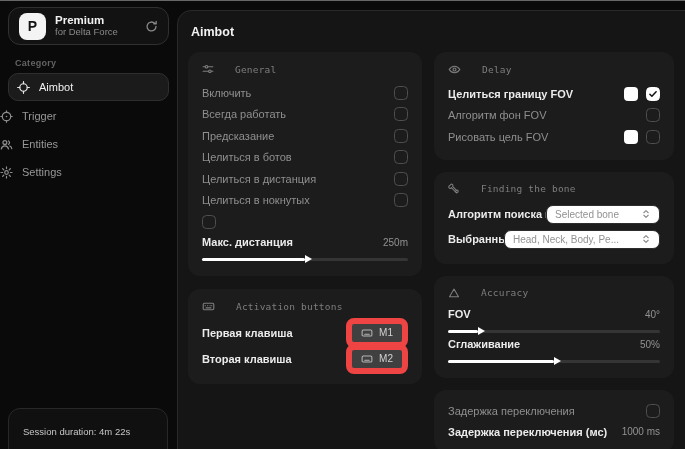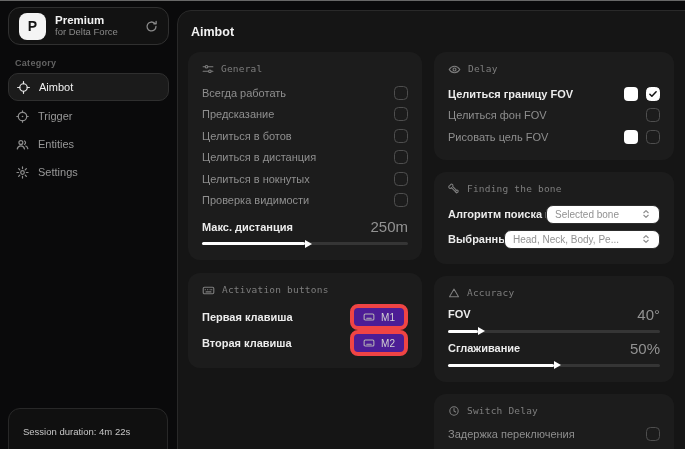--- a/index.html
+++ b/index.html
@@ -23,21 +23,21 @@
     width:27px; height:27px; border-radius:8px; background:#f4f4f4; color:#141414;
     display:flex; align-items:center; justify-content:center; font-weight:bold; font-size:14px;
   }
   .brand-text { line-height:1.15; }
   .brand-name { font-size:11.5px; font-weight:bold; color:#f2f2f2; }
   .brand-sub { font-size:9.5px; color:#8a8a8a; }
   .brand-action { margin-left:auto; color:#8a8a8a; display:flex; }
   .category { margin:13px 0 5px 15px; font-size:9px; color:#636363; letter-spacing:.3px;font-weight:bold; }
   .nav { display:flex; flex-direction:column; }
   .nav-item {
-    height:28px; display:flex; align-items:center; gap:9px; padding:0 16px;
+    height:28px; display:flex; align-items:center; gap:9px; padding:0 0;
     font-size:11px; color:#989898; cursor:default;
   }
   .nav-item .ic { display:flex; color:#8d8d8d; }
   .nav-item.active {
     margin:0 8px 1px; padding:0 8px; height:28px; background:#1b1b1b;
     border:1px solid #2f2f2f; border-radius:10px; color:#f0f0f0;
   }
   .nav-item.active .ic { color:#e8e8e8; }
   .session {
     position:absolute; left:8px; top:408px; width:160px; height:64px;
@@ -50,21 +50,21 @@
     position:absolute; left:177px; top:10px; right:-8px; bottom:-8px;
     background:#151515; border:1px solid #292929; border-radius:14px 0 0 0;
     padding:12px 12px 12px 10px;
   }
   .page-title { font-size:12.5px; font-weight:bold; color:#f2f2f2; margin:2px 0 13px 3px; }
   .cols { display:flex; gap:12px; align-items:flex-start; }
   .col-l { width:234px; display:flex; flex-direction:column; gap:13px; }
   .col-r { width:240px; display:flex; flex-direction:column; gap:12px; }
   .card { background:#1c1c1c; border-radius:12px; padding:11px 14px 12px; width:100%; }
   .card-h {
-    display:flex; gap:7px; margin-bottom:7px;
+    display:flex; align-items:center; gap:21px; margin-bottom:7px;
     font-family:"DejaVu Sans Mono", monospace; font-size:9.5px; color:#7e7e7e; letter-spacing:.2px;
   }
   .card-h .ic { display:flex; color:#7e7e7e; }
 
   .row { display:flex; align-items:center; height:21.5px; }
   .row .lbl { flex:1; overflow:hidden; white-space:nowrap; font-size:11px; color:#8f8f8f; }
   .row .lbl.on { color:#ececec; font-weight:bold; }
 
   .cb {
     width:14px; height:14px; border:1.5px solid #4e4e4e; border-radius:4.5px;
@@ -78,36 +78,36 @@
   .slider { position:relative; height:3px; background:#353535; border-radius:2px; margin:7px 0 3px; }
   .fill { position:absolute; left:0; top:0; height:100%; background:#fff; border-radius:2px; }
   .fill::after {
     content:''; position:absolute; right:-7px; top:50%; transform:translateY(-50%);
     width:0; height:0; border-left:7px solid #fff;
     border-top:4.5px solid transparent; border-bottom:4.5px solid transparent;
   }
 
   .keyrow { height:26px; }
   .keybtn {
-    display:flex; align-items:center; gap:6px; background:#4c1d95; border:4px solid #ef4444;
+    display:flex; align-items:center; gap:6px; background:#404040; border:6px solid #ef4444;
     border-radius:8px; padding:3px 9px; font-size:10px; color:#d2d2d2;
     font-family:"Liberation Sans", sans-serif; flex:none;
   }
   .keybtn .ic { display:flex; color:#b5b5b5; }
 
   .selrow { height:25px; }
   .selbtn {
     display:flex; align-items:center; gap:22px; background:#ffffff; border:1px solid #2d2d2d;
     border-radius:7px; padding:3px 8px; font-size:10px; color:#919191; flex:none; white-space:nowrap;text-align:right;
   }
   .selbtn .ic { display:flex; color:#8a8a8a; }
 
-  .srow { display:flex; align-items:center; height:17px; margin-top:7px;gap:8px; }
+  .srow { display:flex; align-items:center; height:17px; margin-top:1px;gap:8px; }
   .srow .lbl { flex:1; font-size:11px; font-weight:bold; color:#ececec; }
-  .srow .val { font-size:15px; color:#929292; }
+  .srow .val { font-size:10px; color:#929292; }
 </style>
 </head>
 <body>
 
 <div class="top-edge"></div>
 
 <div class="sidebar">
   <div class="brand">
     <div class="logo">P</div>
     <div class="brand-text">
@@ -182,41 +182,44 @@
           <span class="ic">
             <svg width="12" height="12" viewBox="0 0 16 16" fill="none" stroke="currentColor" stroke-width="1.5" stroke-linecap="round">
               <path d="M1.5 5h13M1.5 11h13"></path>
                 <circle cx="6" cy="5" r="1.7" fill="#1c1c1c"></circle>
                 <circle cx="10.5" cy="11" r="1.7" fill="#1c1c1c"></circle>
             </svg>
           </span>
           <span>General</span>
         </div>
         <div class="row">
+          <span class="lbl">Включить</span>
+          <span class="cb"></span>
+        </div>
+        <div class="row">
           <span class="lbl">Всегда работать</span>
           <span class="cb"></span>
         </div>
         <div class="row">
           <span class="lbl">Предсказание</span>
           <span class="cb"></span>
         </div>
         <div class="row">
           <span class="lbl">Целиться в ботов</span>
           <span class="cb"></span>
         </div>
         <div class="row">
           <span class="lbl">Целиться в дистанция</span>
           <span class="cb"></span>
         </div>
         <div class="row">
           <span class="lbl">Целиться в нокнутых</span>
           <span class="cb"></span>
         </div>
         <div class="row">
-          <span class="lbl">Проверка видимости</span>
           <span class="cb"></span>
         </div>
         <div class="srow">
           <span class="lbl">Макс. дистанция</span>
           <span class="val">250m</span>
         </div>
         <div class="slider">
           <div class="fill" style="width: 50%;"></div>
         </div>
       </div>
@@ -273,21 +276,21 @@
         <div class="row">
           <span class="lbl on">Целиться границу FOV</span>
           <span class="swatch"></span>
           <span class="cb checked">
               <svg width="10" height="10" viewBox="0 0 16 16" fill="none" stroke="#111" stroke-width="2.4" stroke-linecap="round" stroke-linejoin="round">
                 <path d="M3 8.5l3.2 3.2L13 4.5"></path>
               </svg>
             </span>
         </div>
         <div class="row">
-          <span class="lbl">Целиться фон FOV</span>
+          <span class="lbl">Алгоритм фон FOV</span>
           <span class="cb"></span>
         </div>
         <div class="row">
           <span class="lbl">Рисовать цель FOV</span>
           <span class="swatch"></span>
           <span class="cb"></span>
         </div>
       </div>
 
       <div class="card">
@@ -342,29 +345,20 @@
         <div class="srow">
           <span class="lbl">Сглаживание</span>
           <span class="val">50%</span>
         </div>
         <div class="slider">
           <div class="fill" style="width: 50%;"></div>
         </div>
       </div>
 
       <div class="card">
-        <div class="card-h">
-          <span class="ic">
-            <svg width="12" height="12" viewBox="0 0 16 16" fill="none" stroke="currentColor" stroke-width="1.4" stroke-linecap="round">
-                <circle cx="8" cy="8" r="5.6"></circle>
-                <path d="M8 4.8V8l2.2 1.4"></path>
-              </svg>
-          </span>
-          <span>Switch Delay</span>
-        </div>
         <div class="row">
           <span class="lbl">Задержка переключения</span>
           <span class="cb"></span>
         </div>
         <div class="srow">
           <span class="lbl">Задержка переключения (мс)</span>
           <span class="val">1000 ms</span>
         </div>
 
       </div>

